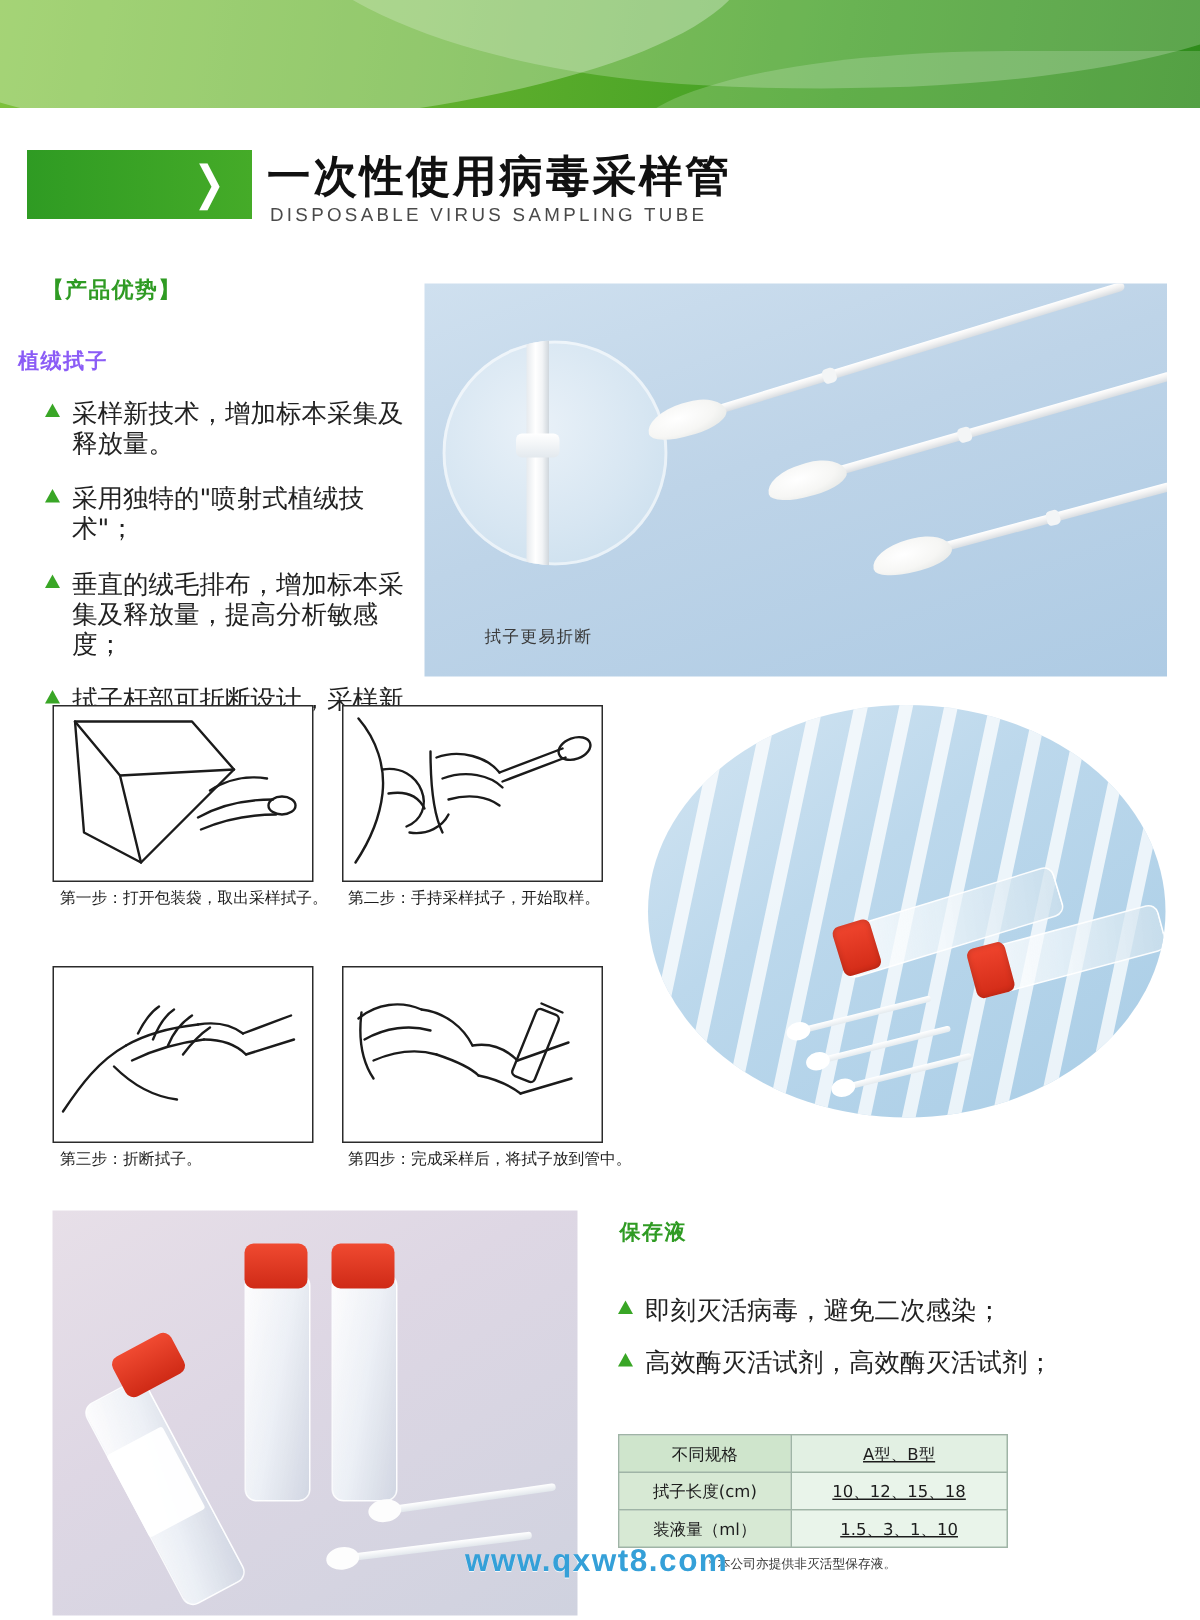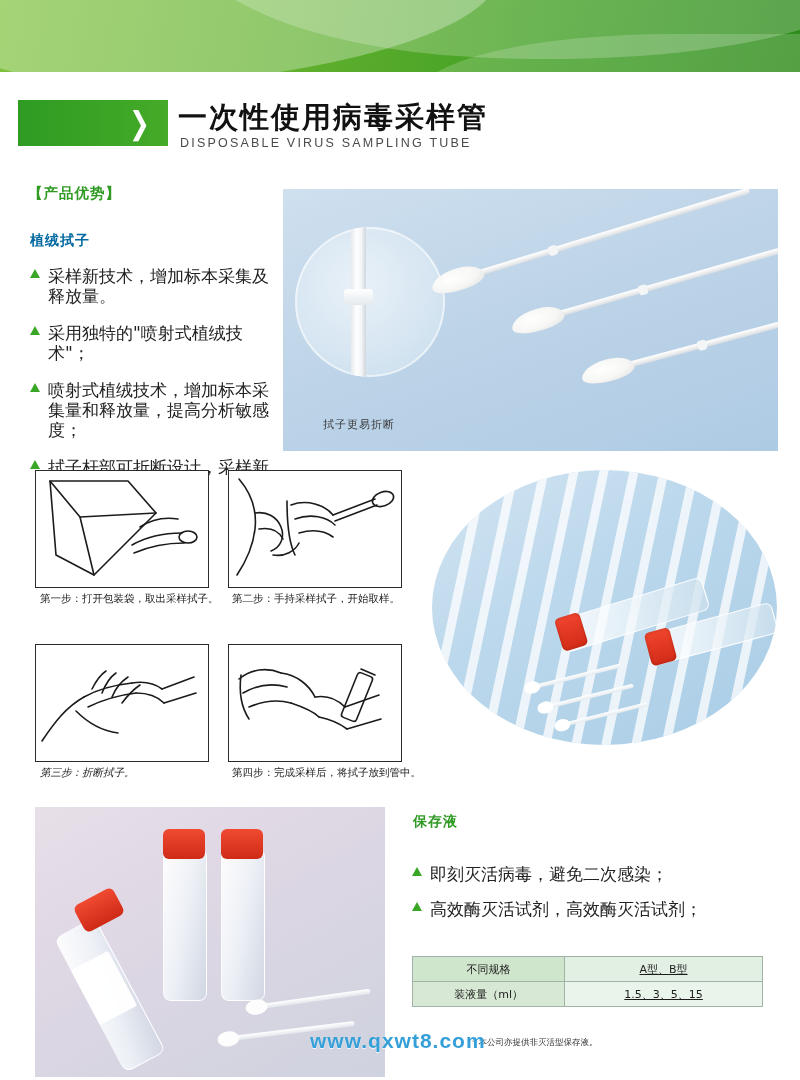--- a/index.html
+++ b/index.html
@@ -56,23 +56,23 @@
     font-size:12.5px;color:#4a4a4a;letter-spacing:2.2px;
   }
 
   
   .adv-heading{
     position:absolute;left:28px;top:112px;
     font-family:Liberation Serif, serif;
     font-size:14.5px;font-weight:bold;color:#2f9b23;letter-spacing:1px;
   }
   .sub-heading{
-    position:absolute;left:30px;top:160px;
-    font-family:"DejaVu Sans",sans-serif;
-    font-size:14px;font-weight:bold;color:#0369a1;letter-spacing:1px;
+    position:absolute;left:12px;top:160px;
+    font-family:"DejaVu Sans",sans-serif;
+    font-size:14px;font-weight:bold;color:#8b5cf6;letter-spacing:1px;
   }
   .bullets{position:absolute;left:30px;top:194px;width:240px;}
   .bullet{position:relative;margin-bottom:17px;padding-left:18px;}
   .bullet .tri{
     position:absolute;left:0;top:3px;
     width:0;height:0;border-left:5px solid transparent;border-right:5px solid transparent;
     border-bottom:9px solid #39a626;
   }
   .bullet .txt{
     font-family:"DejaVu Sans",sans-serif;
@@ -195,21 +195,21 @@
   .pl-heading{
     position:absolute;left:413px;top:741px;
     font-family:"DejaVu Sans",sans-serif;
     font-size:14px;font-weight:bold;color:#2f9b23;letter-spacing:1px;
   }
   .pl-bullets{position:absolute;left:412px;top:792px;width:330px;}
   .pl-bullets .bullet{margin-bottom:15px;}
 
   
   .spec-table{
-    position:absolute;left:412px;top:884px;width:351px;
+    position:absolute;left:412px;top:884px;width:260px;
     border-collapse:collapse;
     font-family:"DejaVu Sans",sans-serif;
     font-size:11px;color:#1d1d1d;
   }
   .spec-table td{
     border:1px solid #9fb4a6;
     height:22px;text-align:center;vertical-align:middle;
   }
   .spec-table .c1{width:140px;background:#d7e9d4;}
   .spec-table .c2{width:183px;background:#e9f4ea;text-decoration:underline;}
@@ -255,21 +255,21 @@
     <div class="bullet">
       <span class="tri"></span>
       <span class="txt">采样新技术，增加标本采集及释放量。</span>
     </div>
     <div class="bullet">
       <span class="tri"></span>
       <span class="txt">采用独特的"喷射式植绒技术"；</span>
     </div>
     <div class="bullet">
       <span class="tri"></span>
-      <span class="txt">喷射式植绒技术，增加标本采集量和释放量，提高分析敏感度；</span>
+      <span class="txt">垂直的绒毛排布，增加标本采集及释放量，提高分析敏感度；</span>
     </div>
     <div class="bullet">
       <span class="tri"></span>
       <span class="txt">拭子杆部可折断设计，采样新技术。</span>
     </div>
   </div>
 
   <div class="swab-photo">
     <div class="zoom-circle">
       <div class="zstick"></div>
@@ -334,21 +334,21 @@
       <path class="ink" d="M66 48 C70 38 74 32 80 28"></path>
       <path class="ink" d="M76 52 C80 42 86 36 92 32"></path>
       <path class="ink" d="M86 58 C92 50 98 44 104 40"></path>
       <path class="ink" d="M96 38 C108 36 118 38 126 44"></path>
       <path class="ink" d="M100 48 C112 48 122 52 128 58"></path>
       <path class="ink" d="M126 44 L158 32"></path>
       <path class="ink" d="M128 58 L160 48"></path>
       <path class="ink" d="M40 66 C52 78 66 86 82 88"></path>
     </svg>
   </div>
-  <div class="step-cap" style="left:40px;top:694px;font-style:italic;">第三步：折断拭子。</div>
+  <div class="step-cap" style="left:40px;top:694px;">第三步：折断拭子。</div>
 
   <div class="step-box" style="left:228px;top:572px;">
     <svg width="172" height="116" viewBox="0 0 172 116">
       <path class="ink" d="M10 34 C22 24 38 22 52 28"></path>
       <path class="ink" d="M14 48 C28 40 44 38 58 42"></path>
       <path class="ink" d="M20 62 C34 56 48 54 62 58"></path>
       <path class="ink" d="M12 30 C10 46 12 62 20 74"></path>
       <path class="ink" d="M52 28 C68 30 80 40 86 52"></path>
       <path class="ink" d="M62 58 C74 62 84 66 90 72"></path>
       <path class="ink" d="M86 52 C98 50 108 54 116 62"></path>
@@ -422,22 +422,26 @@
     </div>
   </div>
 
   <table class="spec-table">
     <tbody>
         <tr>
       <td class="c1">不同规格</td>
       <td class="c2">A型、B型</td>
     </tr>
     <tr>
+      <td class="c1">拭子长度(cm)</td>
+      <td class="c2">10、12、15、18</td>
+    </tr>
+    <tr>
       <td class="c1">装液量（ml）</td>
-      <td class="c2">1.5、3、5、15</td>
+      <td class="c2">1.5、3、1、10</td>
     </tr>
   </tbody>
     </table>
   <div class="spec-note">＊本公司亦提供非灭活型保存液。</div>
 
 </div>
 
 <div class="watermark">www.qxwt8.com</div>
 
 </body></html>

